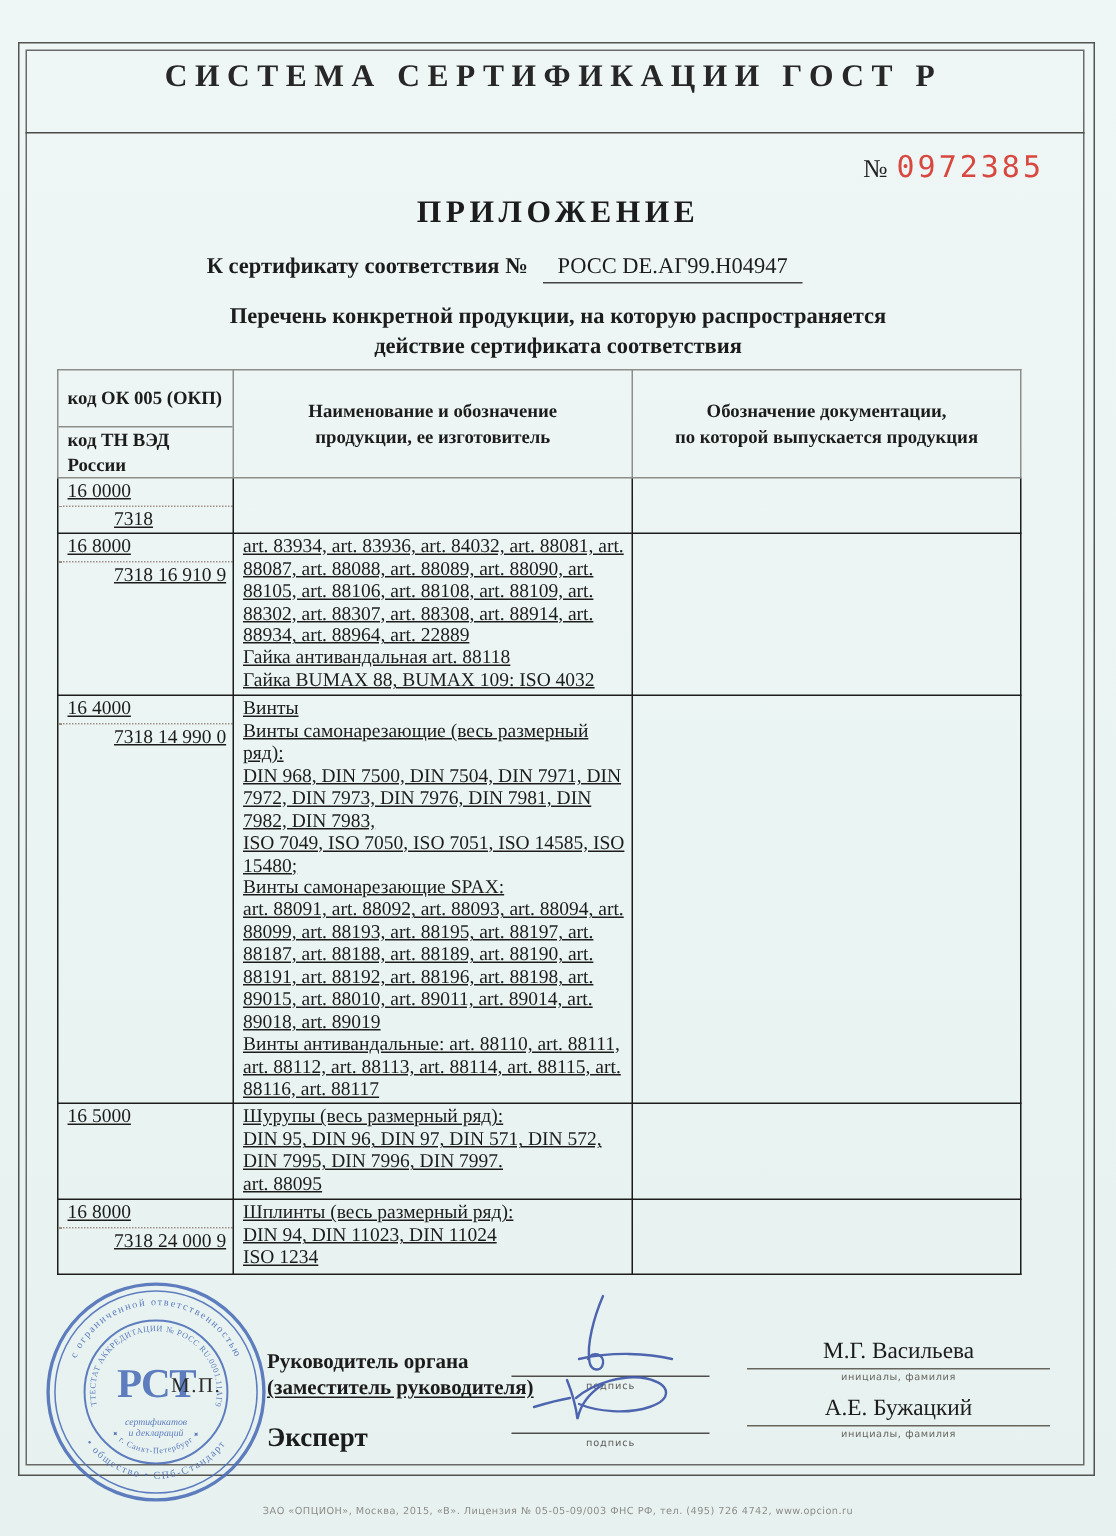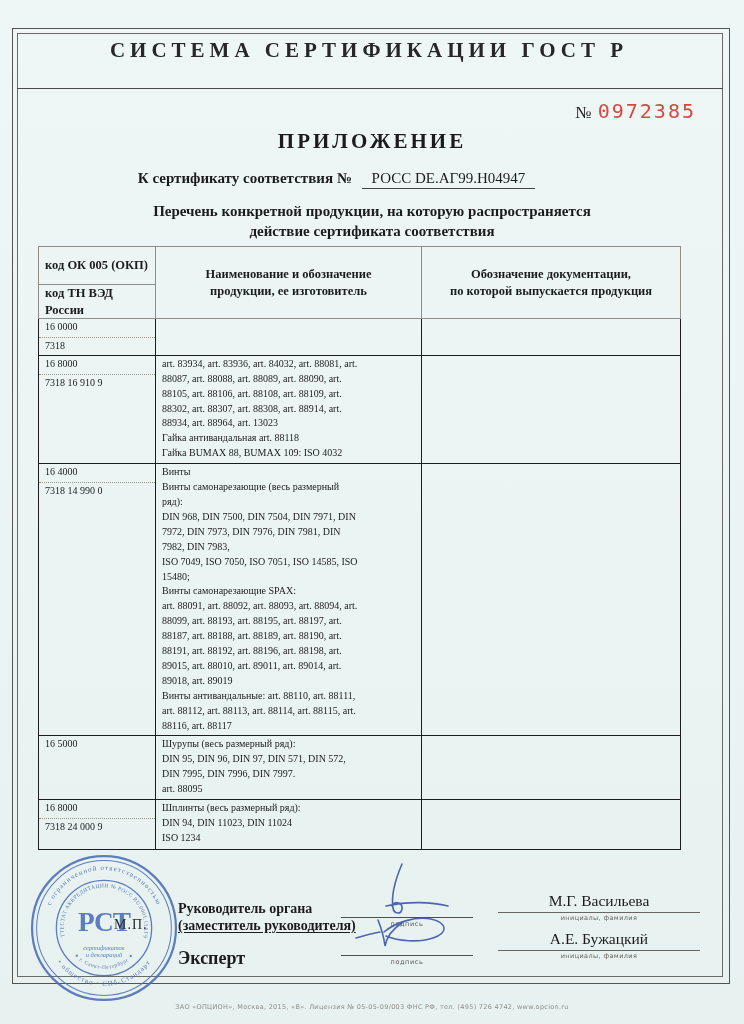--- a/index.html
+++ b/index.html
@@ -31,25 +31,25 @@
            font-size:15px; font-weight:bold; line-height:20px; }
 
   
   .prod-table { position:absolute; left:38px; top:246px; border-collapse:collapse; table-layout:fixed; width:642px; }
   .prod-table col.c1 { width:117px; } .prod-table col.c2 { width:266px; } .prod-table col.c3 { width:259px; }
   .prod-table thead th { border:1px solid #8d8d89; font-size:12.5px; font-weight:bold; vertical-align:middle;
                          padding:0; line-height:1.3; }
   .hc1-top { height:37px; border-bottom:1px solid #8d8d89; display:flex; align-items:center; padding-left:6px; text-align:left; }
   .hc1-bot { height:33px; display:flex; align-items:center; padding-left:6px; text-align:left; font-weight:bold; }
   .hc-center { text-align:center; white-space:pre-line; }
-  .prod-table tbody td { border:1.6px solid #1c1c1c; vertical-align:top; font-size:10px; line-height:14.9px; }
+  .prod-table tbody td { border:1.6px solid #1c1c1c; vertical-align:top; font-size:13px; line-height:14.9px;text-decoration:underline; }
   .code-cell { padding:0; }
   .code-top { padding:1px 4px 2px 6px; border-bottom:1px dotted #9b8f86; }
   .code-top.no-rule { border-bottom:none; }
-  .code-bot { padding:1px 4px 1px 6px; }
+  .code-bot { padding:1px 4px 1px 6px;margin-left:31px; }
   .prod-cell { padding:1px 4px 2px 6px; white-space:pre-line; }
   .docs-cell { padding:1px 4px; }
   tr.r1 { height:32px; } tr.r2 { height:106px; } tr.r3 { height:267px; } tr.r4 { height:64px; } tr.r5 { height:50px; }
 
   
   .stamp-svg { position:absolute; left:28px; top:852px; width:152px; height:152px; opacity:0.88; }
   .mp-mark { position:absolute; left:86px; top:917px; font-size:14px; letter-spacing:1px; color:#2b2b2b;margin-left:28px; }
   .role-head { position:absolute; left:178px; top:900px; font-size:14px; font-weight:bold; line-height:17px; white-space:nowrap; }
   .role-head .u { text-decoration:underline; text-underline-offset:2px; }
   .role-expert { position:absolute; left:178px; top:948px; font-size:18px; font-weight:bold; }
@@ -126,21 +126,21 @@
       </tr>
       <tr class="r2">
         <td class="code-cell">
           <div class="code-top">16 8000</div>
           <div class="code-bot">7318 16 910 9</div>
         </td>
         <td class="prod-cell">art. 83934, art. 83936, art. 84032, art. 88081, art.
 88087, art. 88088, art. 88089, art. 88090, art.
 88105, art. 88106, art. 88108, art. 88109, art.
 88302, art. 88307, art. 88308, art. 88914, art.
-88934, art. 88964, art. 13023
+88934, art. 88964, art. 22889
 Гайка антивандальная  art. 88118
 Гайка BUMAX 88, BUMAX 109: ISO 4032</td>
         <td class="docs-cell"></td>
       </tr>
       <tr class="r3">
         <td class="code-cell">
           <div class="code-top">16 4000</div>
           <div class="code-bot">7318 14 990 0</div>
         </td>
         <td class="prod-cell">Винты

